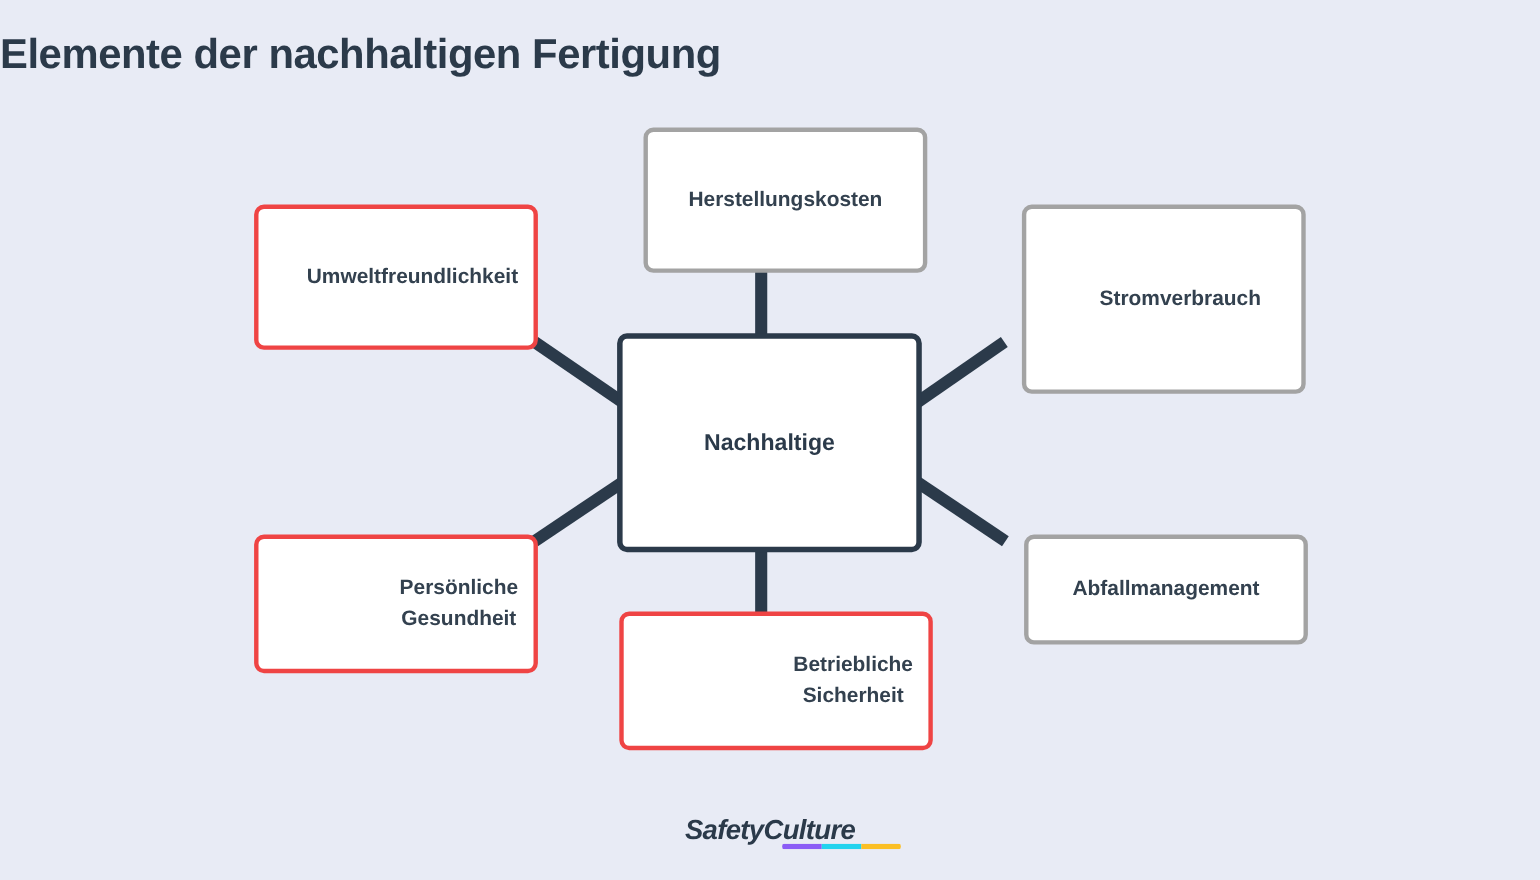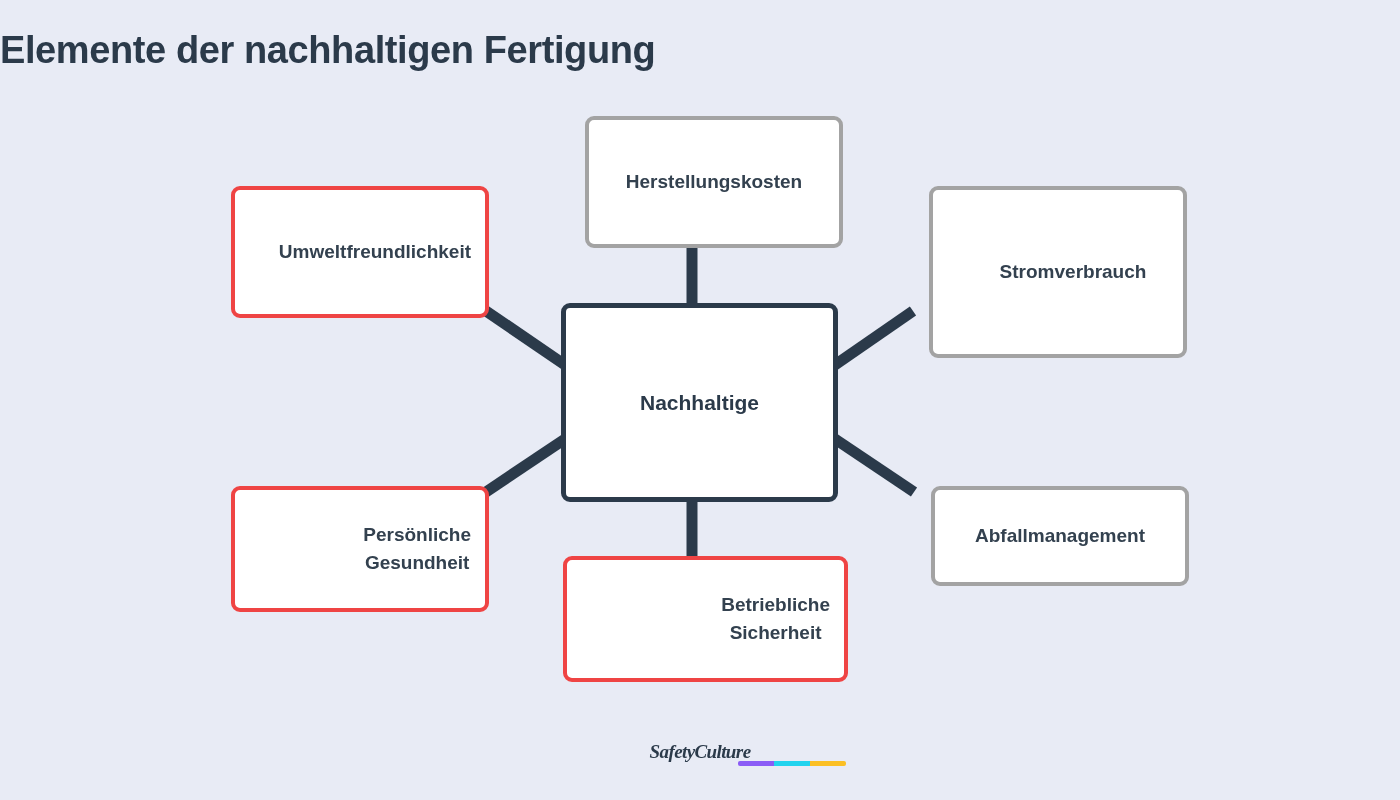--- a/index.html
+++ b/index.html
@@ -85,22 +85,22 @@
     top: 742px;
     width: 1400px;
     display: flex;
     justify-content: center;
   }
   .logo-inner {
     position: relative;
     display: inline-block;
   }
   .logo-text {
-    font-family: Liberation Serif, serif;
-    font-size: 19px;
+    font-family: Liberation Sans, sans-serif;
+    font-size: 25px;
     font-weight: bold;
     font-style: italic;
     letter-spacing: -0.6px;
     color: #2b3a4a;
     line-height: 1.05;
     white-space: nowrap;
   }
   .logo-underline {
     position: absolute;
     left: 88px;

